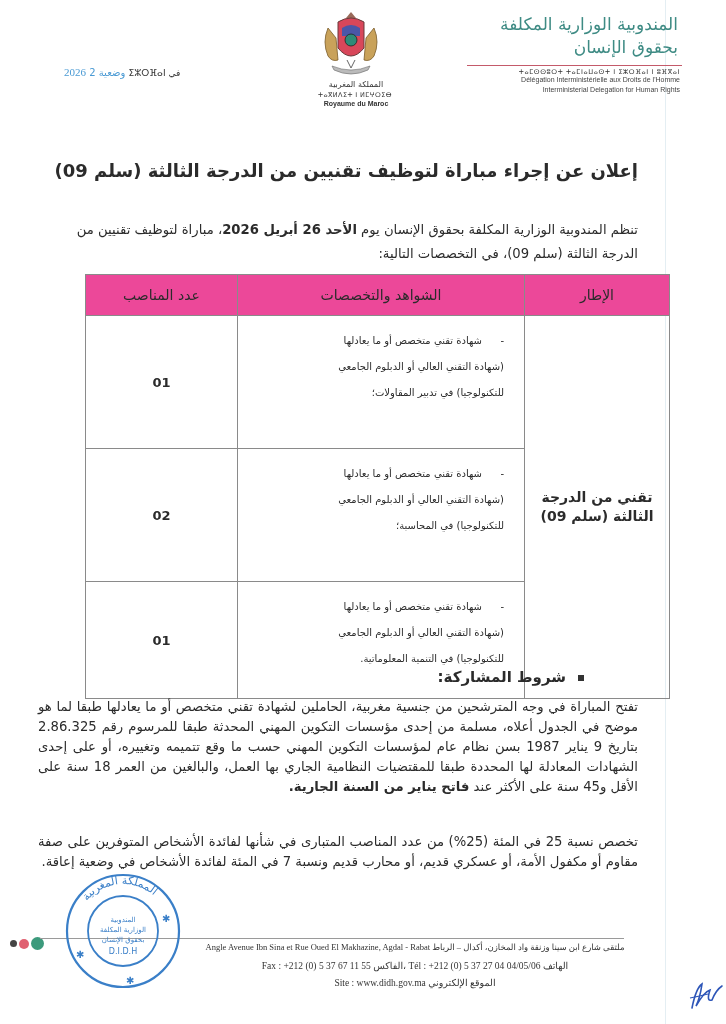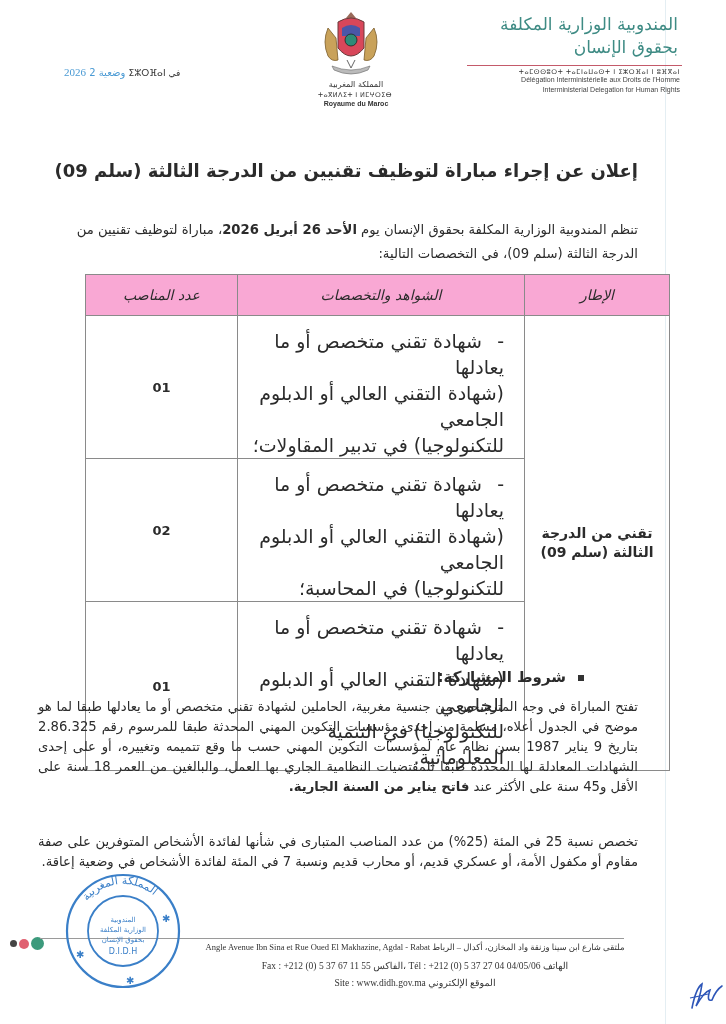--- a/index.html
+++ b/index.html
@@ -23,23 +23,23 @@
   .date-line .year { color:#4a9ad4; font-family:Liberation Serif, serif; font-size:11px;}
   .date-line .hand { color:#4a9ad4; }
   .date-line .place { color:#333; font-size:9px; }
   
   .title { right:88px; top:160px; font-size:18px; font-weight:bold; direction:rtl; color:#2b2b2b; white-space:nowrap;}
   .intro { right:88px; top:218px; width:590px; direction:rtl; text-align:right; font-size:13.2px; line-height:24px; color:#2b2b2b;}
   .intro b { font-weight:bold;margin-top:22px; }
   
   table.posts { position:absolute; left:85px; top:274px; width:585px; border-collapse:collapse; direction:rtl; font-size:13px; }
   table.posts th, table.posts td { border:1px solid #8a8a8a; }
-  table.posts th { background:#f9a8d4; height:38px; font-weight:normal; font-size:14px;font-style:italic; }
+  table.posts th { background:#ec4899; height:38px; font-weight:normal; font-size:14px; }
   table.posts td.frame { width:142px; text-align:center; font-weight:bold; font-size:14px; line-height:19px; vertical-align:middle; }
-  table.posts td.spec { width:256px; height:120px; vertical-align:top; padding:12px 20px 0 10px; line-height:26px; text-align:right; font-size:19px;}
+  table.posts td.spec { width:256px; height:120px; vertical-align:top; padding:12px 20px 0 10px; line-height:26px; text-align:right; font-size:10px;}
   table.posts td.count { text-align:center; font-weight:bold; font-size:13px;margin-top:40px; }
   .bullet-dash { display:inline-block; width:22px; }
   
   .cond-head { right:142px; top:668px; font-size:15px; font-weight:bold; direction:rtl; white-space:nowrap;}
   .sq { display:inline-block; width:6px; height:6px; background:#333; margin-left:12px; vertical-align:middle;}
   .para { right:88px; width:600px; direction:rtl; text-align:justify; text-align-last:right; font-size:13.2px; line-height:20px; color:#2b2b2b;}
   .para1 { top:697px; }
   .para2 { top:832px; }
   .para b { font-weight:bold; }
   

